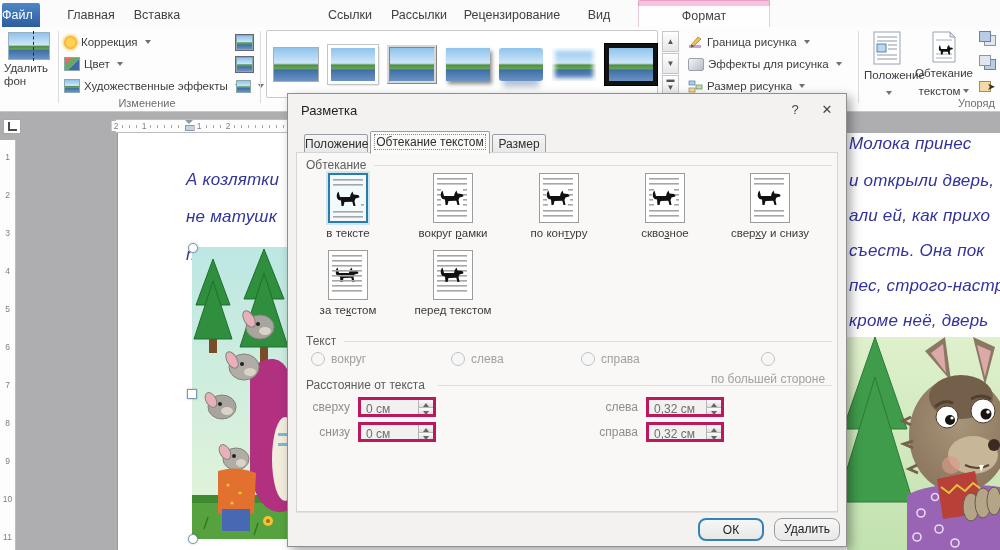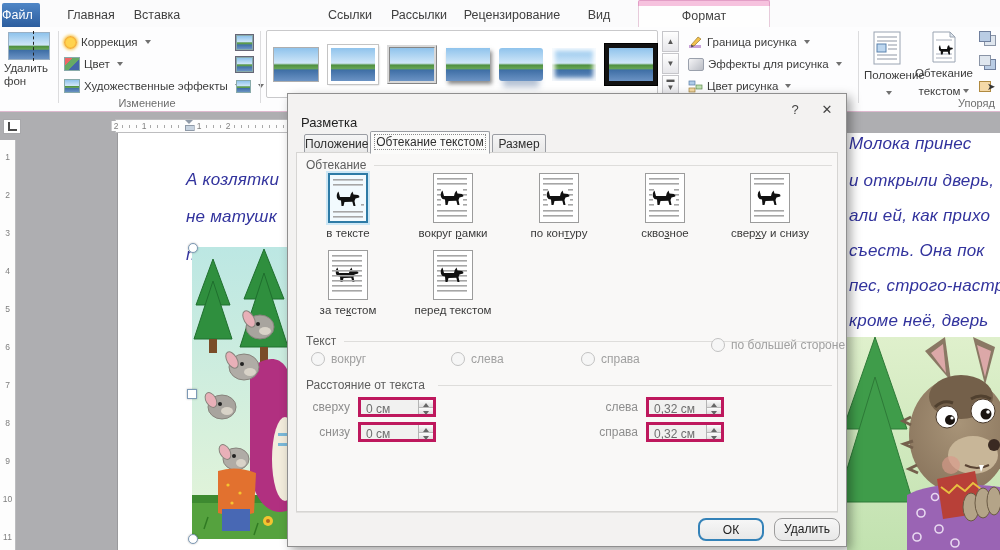--- a/index.html
+++ b/index.html
@@ -62,21 +62,21 @@
   #vruler{left:0;top:140px;width:15px;height:410px;background:#fdfdfd;border-right:1px solid #bdbdbf;
           background-image:repeating-linear-gradient(180deg,transparent 0 18px,#ababab 18px 19px,transparent 19px 38px);}
   .vnum{position:absolute;width:15px;text-align:center;font-size:8.5px;color:#7f7f7f;background:#fdfdfd;}
   #tabsel{left:3px;top:119px;width:18px;height:15px;background:#fff;border:1px solid #a8a8ab;box-sizing:border-box;}
   #tabsel .L{width:7px;height:7px;border-left:2px solid #4a4a4a;border-bottom:2px solid #4a4a4a;margin:2px auto;}
   .handle{position:absolute;width:8px;height:8px;background:#fff;border:1px solid #7c99b5;border-radius:50%;box-shadow:0 0 2px rgba(0,0,0,.3);}
   .handle.sq{border-radius:0;}
   
   #dialog{left:287px;top:93px;width:560px;height:454px;background:#f3f2f1;border:1px solid #8f8f8f;
           box-sizing:border-box;box-shadow:4px 4px 10px rgba(0,0,0,.35);z-index:10;}
-  #dlg-title{left:13px;top:9px;font-size:13px;color:#1e1e1e;margin-top:12px;}
+  #dlg-title{left:13px;top:9px;font-size:13px;color:#1e1e1e;}
   .dlg-sysbtn{position:absolute;top:7px;width:18px;height:17px;text-align:center;font-size:13px;color:#444;line-height:17px;cursor:default;}
   .dtab{position:absolute;height:19px;top:40px;background:linear-gradient(#f5f5f5,#e8e8e8);border:1px solid #9a9da3;
         box-sizing:border-box;border-radius:2px 2px 0 0;font-size:12px;color:#2e2e2e;text-align:center;line-height:18px;}
   .dtab.active{top:37px;height:23px;background:#fbfbfa;border-bottom:1px solid #fbfbfa;z-index:3;line-height:20px;}
   .dtab.active .fd{position:absolute;inset:2px 3px 3px 3px;border:1px dotted #8a8a8a;}
   #panel{left:8px;top:58px;width:542px;height:360px;background:#f9f8f7;border:1px solid #d6d5d3;box-sizing:border-box;z-index:1;}
   .grp-head{position:absolute;font-size:12px;color:#5d5d5d;z-index:2;}
   .grp-rule{position:absolute;height:1px;background:#dedddb;z-index:2;}
   .tile{position:absolute;width:40px;height:50px;background:#fff;border:1px solid #9c9c9c;box-sizing:border-box;z-index:2;}
   .tile.sel{border:2px solid #2e7ba6;outline:2px solid #cde7f5;background:#f2fafe;}
@@ -187,21 +187,21 @@
         <span style="width:14px;height:11px;border-radius:2px;background:linear-gradient(135deg,#f4f4f6,#b9bcc4);border:1px solid #9aa0ac;"></span>
         <span class="rbtn-label">Эффекты для рисунка</span>
         <span class="caret"></span>
       </div>
       <div class="mini-row" style="left:0;top:45px;">
         <svg width="15" height="13" viewBox="0 0 15 13">
           <rect x="1" y="1" width="6" height="4" fill="#aecbe8" stroke="#5a7da6" stroke-width=".7"></rect>
           <rect x="8" y="5" width="6" height="4" fill="#bfe0b0" stroke="#5e8a50" stroke-width=".7"></rect>
           <rect x="1" y="8" width="6" height="4" fill="#f4d9a0" stroke="#a08040" stroke-width=".7"></rect>
         </svg>
-        <span class="rbtn-label">Цвет рисунка</span>
+        <span class="rbtn-label">Размер рисунка</span>
         <span class="caret"></span>
       </div>
     </div>
     <div class="grp-sep" style="left:858px;"></div>
 
     <div class="abs" style="left:864px;top:4px;width:46px;text-align:center;">
       <svg width="30" height="34" viewBox="0 0 30 34" style="margin:0 auto;">
         <rect x="2" y="1" width="26" height="32" fill="#fff" stroke="#9aa4b2"></rect>
         <g stroke="#b9bec7" stroke-width="1.6">
           <line x1="5" y1="6" x2="25" y2="6"></line>
@@ -526,21 +526,21 @@
           <span class="t">вокруг</span>
         </div>
         <div class="radio" style="left: 163px; top: 258px;">
           <span class="c"></span>
           <span class="t">слева</span>
         </div>
         <div class="radio" style="left: 293px; top: 258px;">
           <span class="c"></span>
           <span class="t">справа</span>
         </div>
-        <div class="radio" style="left: 423px; top: 244px;">
+        <div class="radio" style="left: 423px; top: 258px; flex-direction: column;">
           <span class="c"></span>
           <span class="t">по большей стороне</span>
         </div>
       </div>
 
     <div class="grp-head" style="left:18px;top:284px;">Расстояние от текста</div>
     <div class="grp-rule" style="left:150px;top:291px;width:394px;"></div>
     <div id="dist-fields">
         <div class="flabel" style="left: 14px; top: 306px; width: 48px;">сверху</div>
         <div class="spin" style="left: 70px; top: 303px;">

